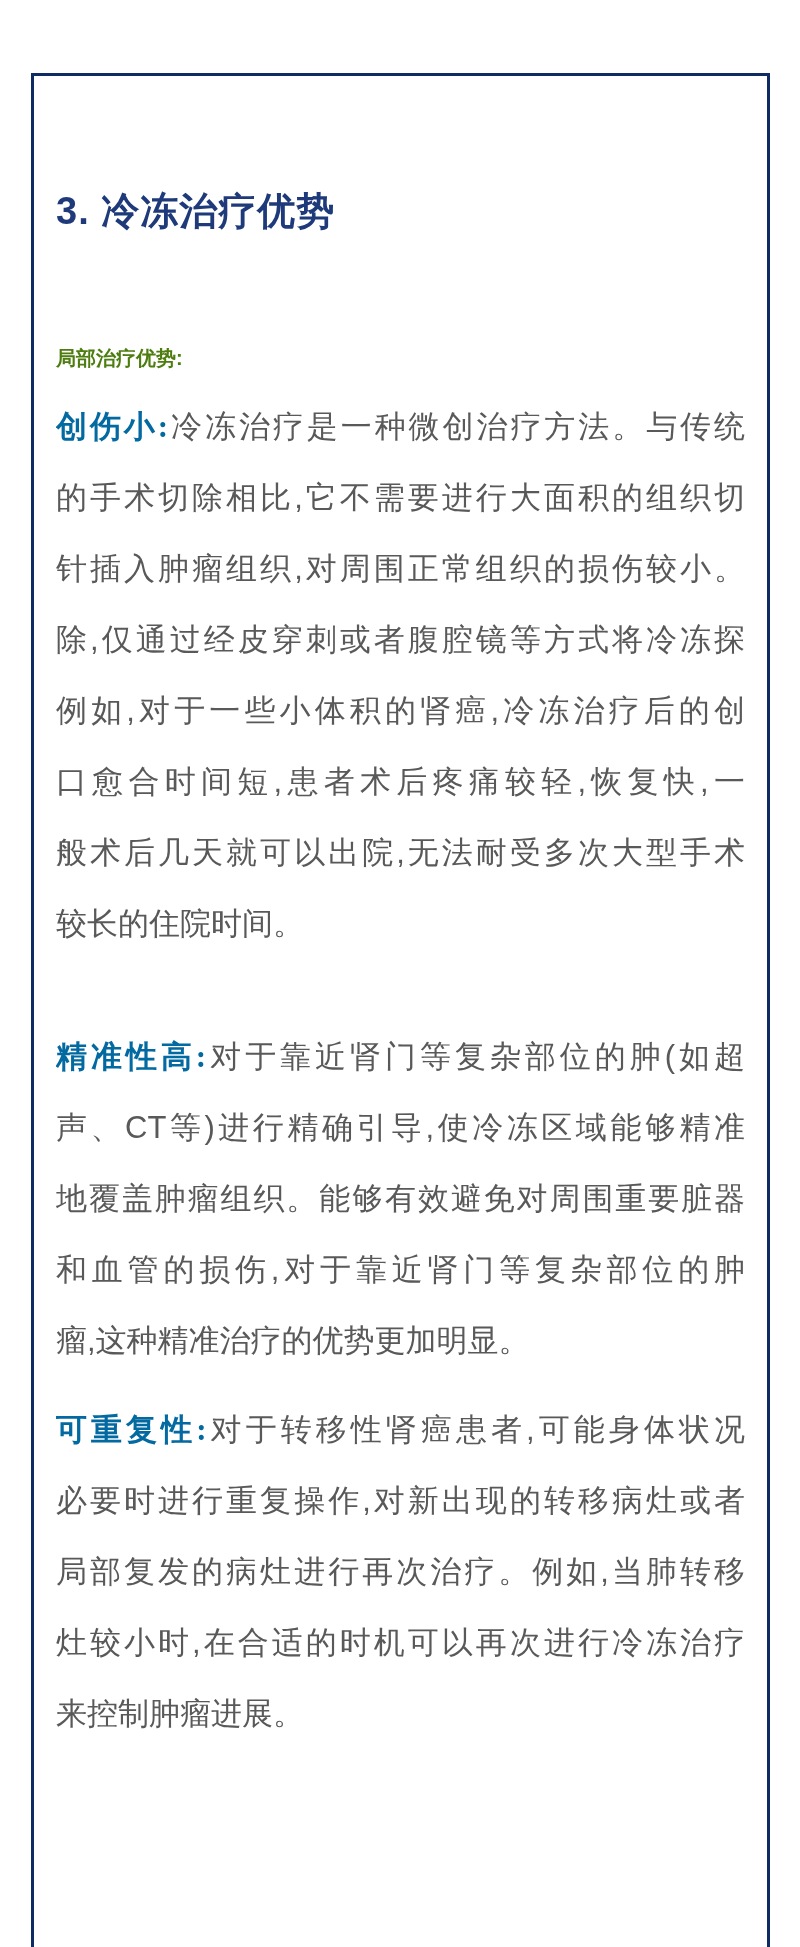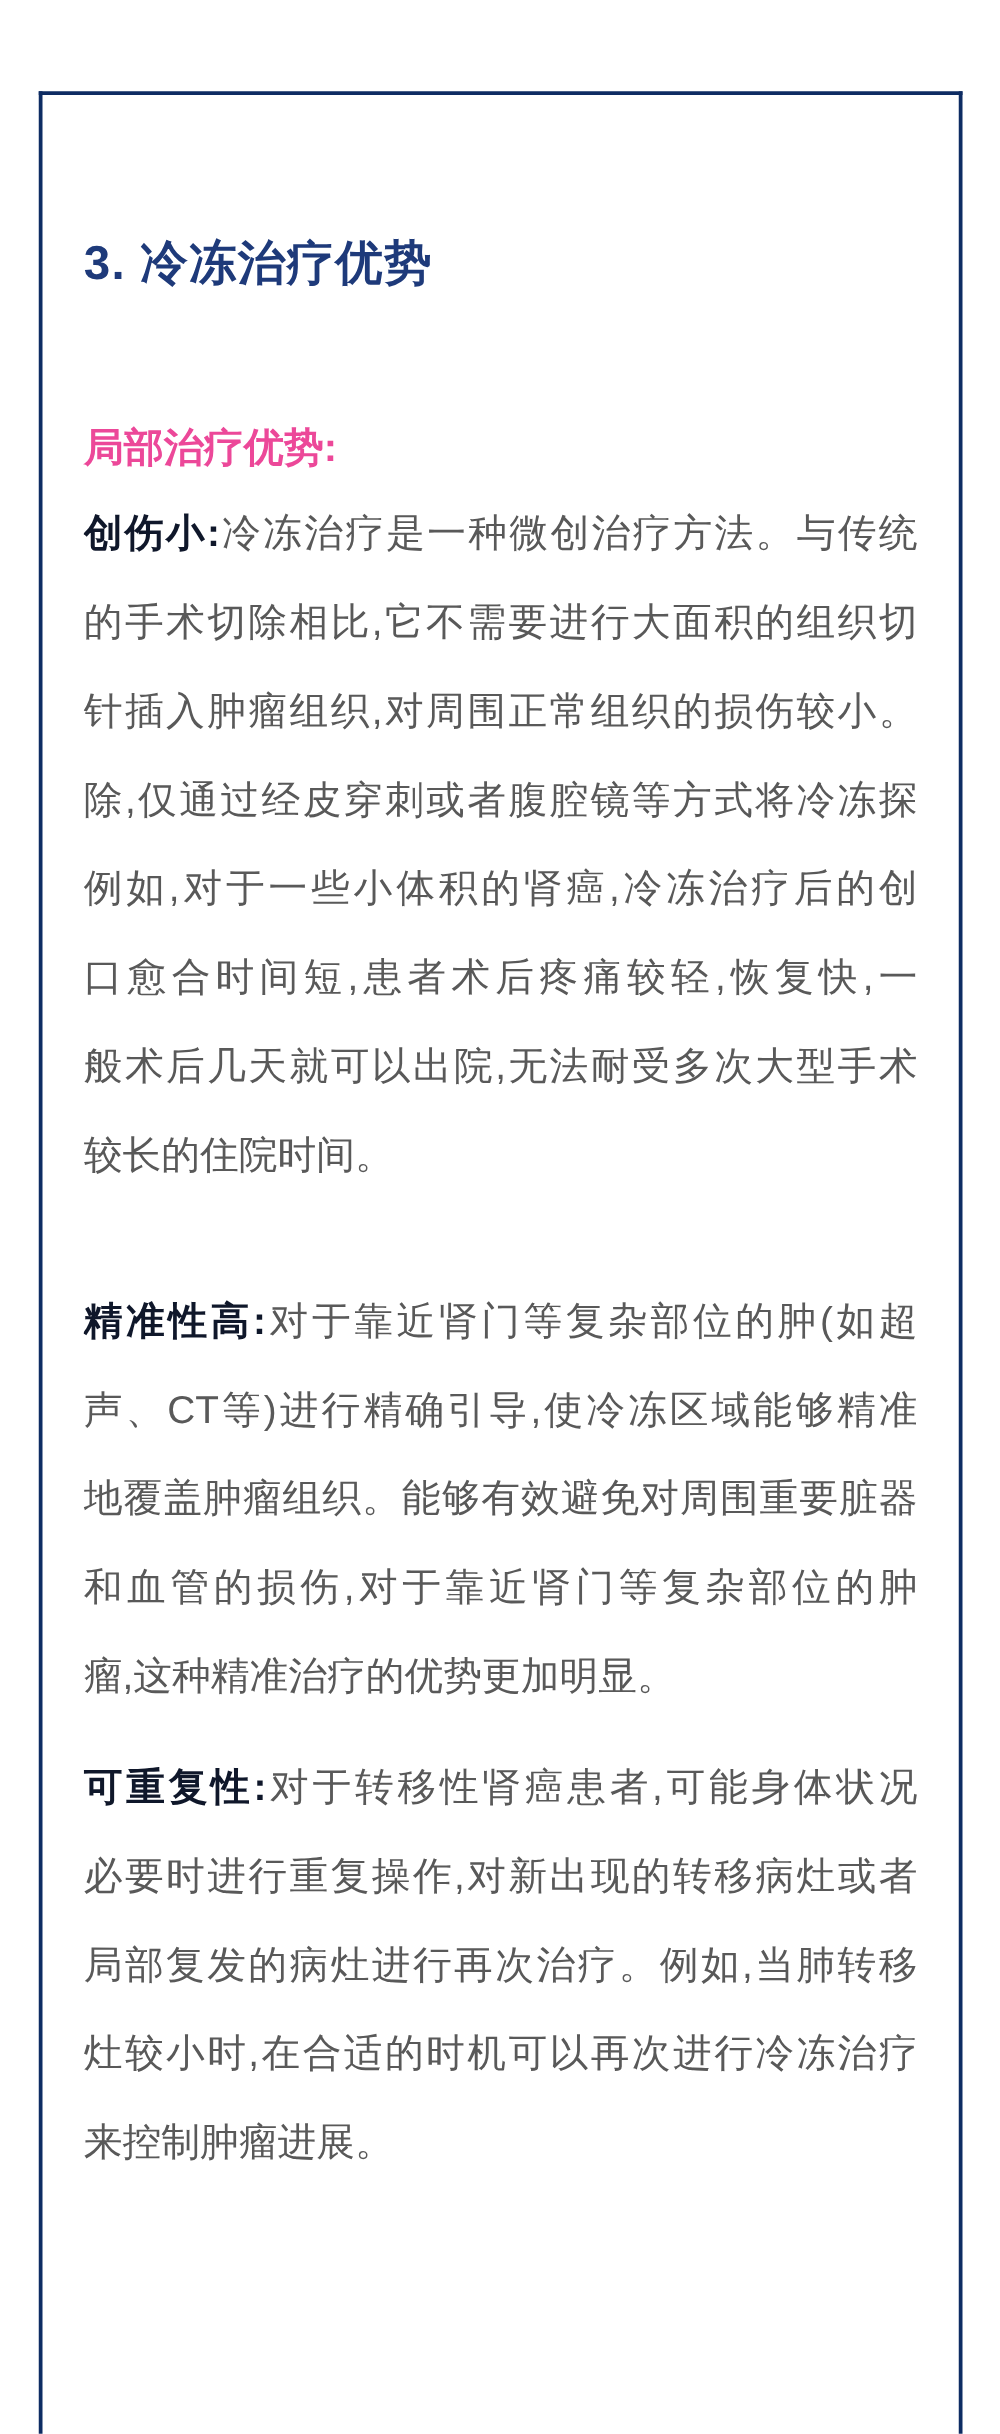--- a/index.html
+++ b/index.html
@@ -19,37 +19,37 @@
     left: 31px;
     top: 73px;
     width: 739px;
     height: 1874px;
     box-sizing: border-box;
     border: 3px solid #0e2c63;
     border-bottom: none;
     background: #ffffff;
   }
   .inner {
-    padding: 0 33px;
+    padding: 0 22px;
     margin-top: 48px;
   }
   h1.title {
     margin: 112px 0 0 0;
     font-size: 38px;
     line-height: 46px;
     font-weight: 700;
     letter-spacing: 1px;
     color: #1e3a7a;
   }
   h2.sub {
     margin: 104px 0 0 0;
-    font-size: 32px;
+    font-size: 20px;
     line-height: 40px;
     font-weight: 700;
-    color: #ec4899;
+    color: #4d7c0f;
   }
   h2.sub.second {
     margin-top: 78px;
   }
   .para {
     margin: 13px 0 0 0;
     font-size: 31px;
     line-height: 71px;
     color: #595959;
     font-weight: 400;
@@ -60,21 +60,22 @@
     text-align: justify;
     text-align-last: justify;
     height: 71px;
     overflow: hidden;
   }
   .line.last {
     text-align-last: left;
   }
   .lead {
     font-weight: 700;
-    color: #0f172a;
+    color: #0369a1;
+    font-family: Liberation Serif, serif;
   }
 </style>
 </head>
 <body>
 
 <div class="frame">
   <div class="inner">
 
     <h1 class="title">3. 冷冻治疗优势</h1>
 

